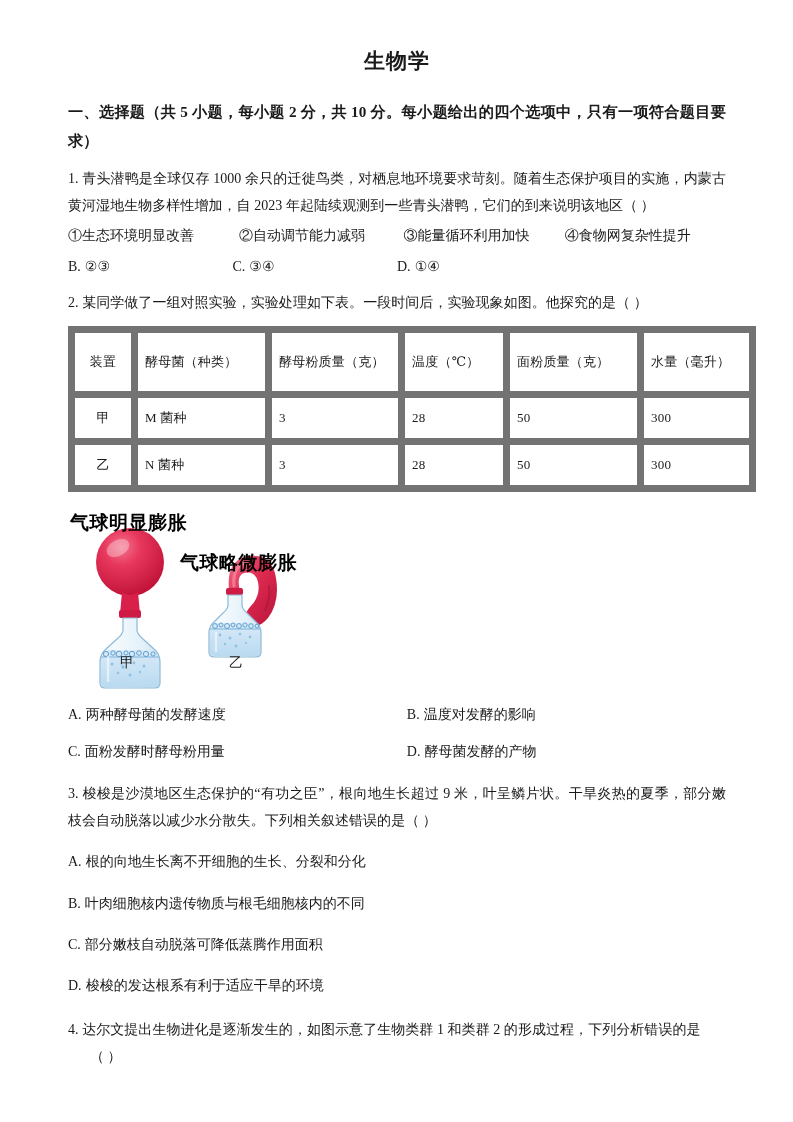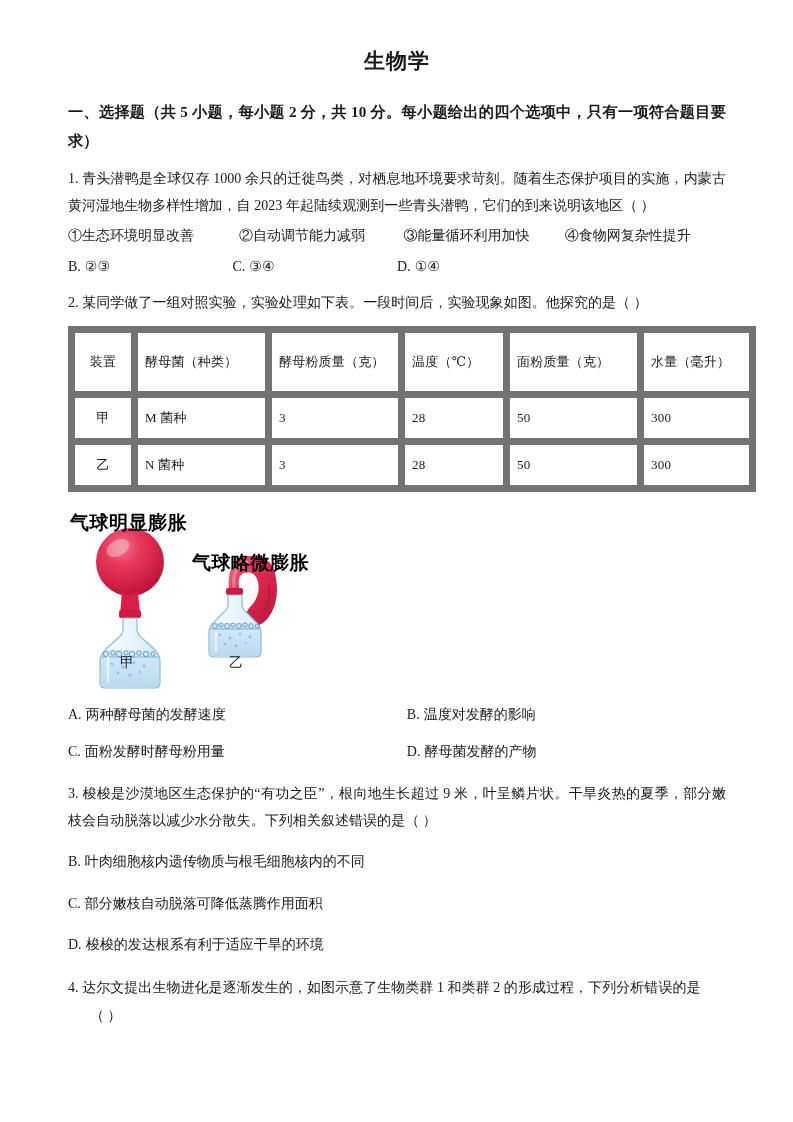--- a/index.html
+++ b/index.html
@@ -118,21 +118,21 @@
   .fig-label {
     position: absolute;
     font-family: "DejaVu Sans", "Liberation Sans", sans-serif;
     font-size: 19px;
     font-weight: bold;
     color: #000000;
     white-space: nowrap;
     letter-spacing: 0.5px;
   }
   .fig-label.l1 { left: 2px;  top: 4px; }
-  .fig-label.l2 { left: 124px; top: 44px; }
+  .fig-label.l2 { left: 112px; top: 44px; }
   .fig-caption {
     position: absolute;
     font-family: "Liberation Serif", serif;
     font-size: 14px;
     color: #1a1a1a;
   }
   .fig-caption.c1 { left: 52px;  top: 148px; }
   .fig-caption.c2 { left: 161px; top: 148px; }
   .svg-wrap { position: absolute; left: 0; top: 0; }
 </style>
@@ -310,20 +310,21 @@
       </div>
       <div class="opt-row-2">
         <div><span class="opt-letter">C.</span><span>面粉发酵时酵母粉用量</span></div>
         <div><span class="opt-letter">D.</span><span>酵母菌发酵的产物</span></div>
       </div>
     </div>
 
     <div class="q-block" style="margin-top:14px">
       <p class="q-stem">3. 梭梭是沙漠地区生态保护的“有功之臣”，根向地生长超过 9 米，叶呈鳞片状。干旱炎热的夏季，部分嫩枝会自动脱落以减少水分散失。下列相关叙述错误的是（    ）</p>
       <div class="opt-stack">
+        <div><span class="opt-letter">A.</span><span>根的向地生长离不开细胞的生长、分裂和分化</span></div>
         <div><span class="opt-letter">B.</span><span>叶肉细胞核内遗传物质与根毛细胞核内的不同</span></div>
         <div><span class="opt-letter">C.</span><span>部分嫩枝自动脱落可降低蒸腾作用面积</span></div>
         <div><span class="opt-letter">D.</span><span>梭梭的发达根系有利于适应干旱的环境</span></div>
       </div>
     </div>
 
     <div class="q-block" style="margin-top:16px">
       <p class="q-stem">4. 达尔文提出生物进化是逐渐发生的，如图示意了生物类群 1 和类群 2 的形成过程，下列分析错误的是</p>
       <p class="q-stem"><span class="paren-indent"></span><span>（    ）</span></p>
     </div>

